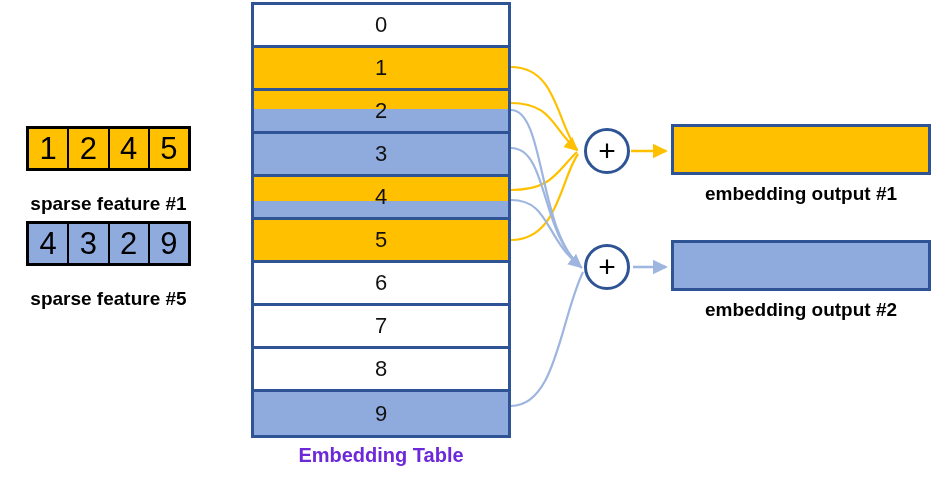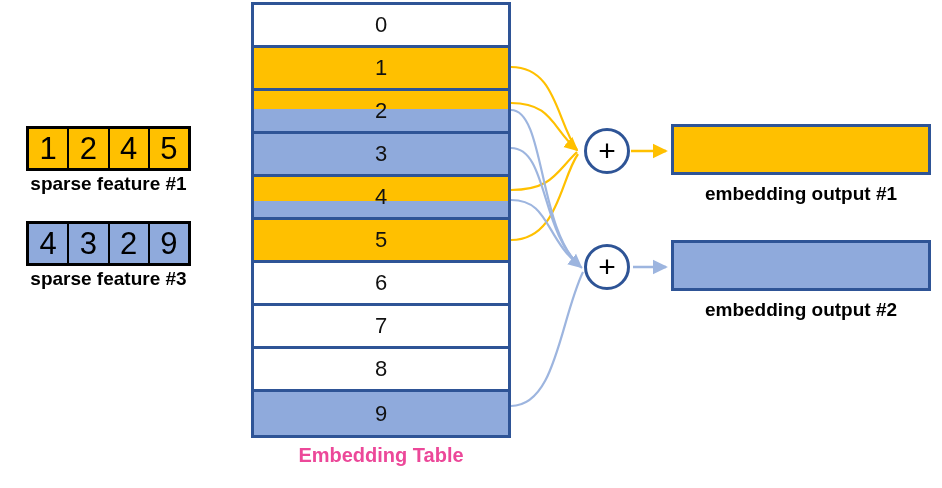--- a/index.html
+++ b/index.html
@@ -26,21 +26,21 @@
     border-right:2px solid #000000;
     display:flex;align-items:center;justify-content:center;
     font-size:31px;
     color:#000000;
     font-family:"Liberation Sans", sans-serif;
     line-height:1;
   }
   .sf-cell:last-child{border-right:none;}
   .sf-label{
     width:205px;
-    margin-top:2px;
+    margin-top:22px;
     text-align:center;
     font-size:19px;
     font-weight:bold;
     color:#000000;
     margin-left:-20px;
   }
 
   
   #table{
     position:absolute;
@@ -61,21 +61,21 @@
   }
   .trow:last-child{border-bottom:none;}
   .trow .fillA,.trow .fillB{position:absolute;left:0;right:0;}
   .trow .num{position:relative;z-index:3;font-size:22px;color:#111111;line-height:1;}
 
   .table-caption{
     position:absolute;
     left:251px;top:444px;
     width:260px;
     text-align:center;
-    font-size:20px;font-weight:bold;color:#ec4899;
+    font-size:20px;font-weight:bold;color:#6d28d9;
   }
 
   
   .plus{
     position:absolute;
     width:46px;height:46px;
     border:3px solid #2E5496;
     border-radius:50%;
     background:#ffffff;
     box-sizing:border-box;
@@ -129,21 +129,21 @@
     <div class="sf-label">sparse feature #1</div>
   </div>
 
   <div class="sf-wrap" style="left:26px;top:221px;">
     <div class="sf-boxes">
       <div class="sf-cell" style="background:#8FAADC;">4</div>
       <div class="sf-cell" style="background:#8FAADC;">3</div>
       <div class="sf-cell" style="background:#8FAADC;">2</div>
       <div class="sf-cell" style="background:#8FAADC;">9</div>
     </div>
-    <div class="sf-label">sparse feature #3</div>
+    <div class="sf-label">sparse feature #5</div>
   </div>
 
   <div id="table">
     <div class="trow">
       <div class="fillA" style="top: 0px; bottom: auto; height: 0px;"></div>
       <div class="fillB" style="bottom: 0px; top: auto; height: 0px;"></div>
       <span class="num">0</span>
     </div>
     <div class="trow">
       <div class="fillA" style="top: 0px; bottom: auto; height: 100%; background: rgb(255, 192, 0);"></div>

